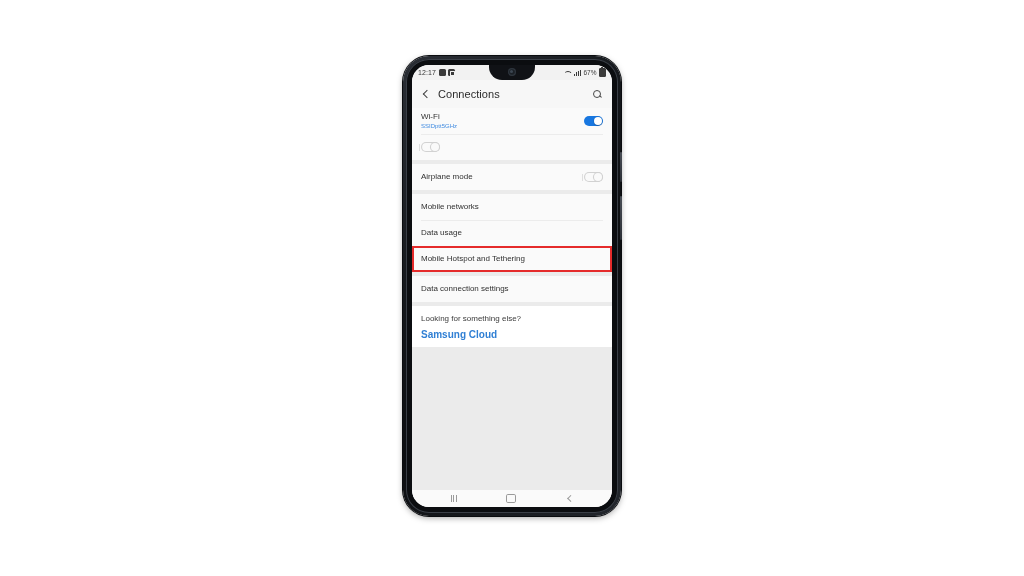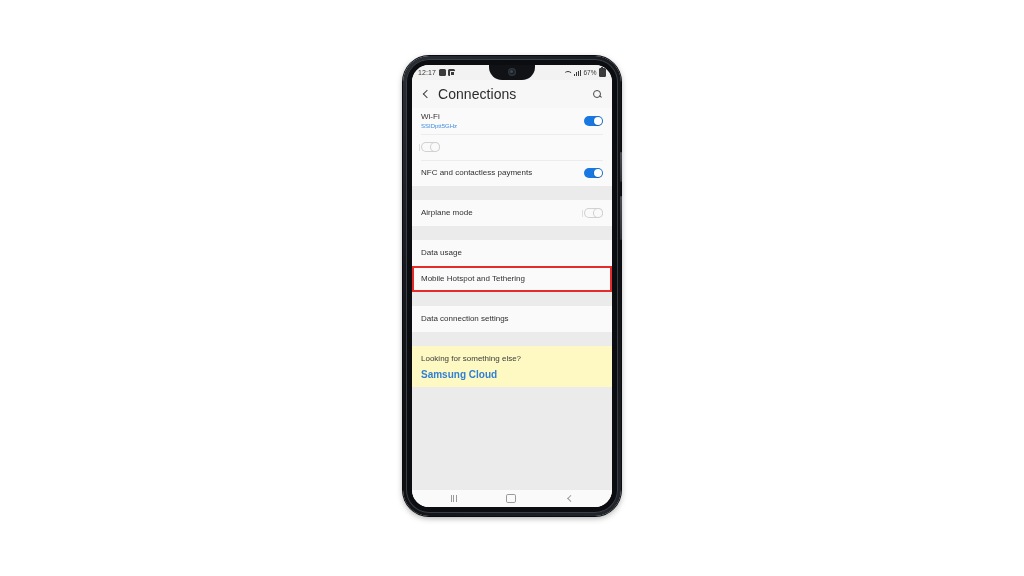--- a/index.html
+++ b/index.html
@@ -194,21 +194,21 @@
   .ic-back::before {
     content: "";
     position: absolute;
     left: 3px; top: 1.6px;
     width: 5px; height: 5px;
     border-left: 1.2px solid #3f3f3f;
     border-bottom: 1.2px solid #3f3f3f;
     transform: rotate(45deg);
   }
   .appbar-title {
-    font-size: 14px;
+    font-size: 11px;
     color: #2c2c2c;
     flex: 1 1 auto;
     letter-spacing: .05px;
   }
   .ic-search {
     width: 11px; height: 11px;
     position: relative;
     flex: 0 0 auto;
     cursor: pointer;
   }
@@ -232,21 +232,21 @@
 
   
   .content {
     flex: 1 1 auto;
     background: #ebebeb;
     overflow: hidden;
     position: relative;
   }
   .card {
     background: #fafafa;
-    margin: 0 0 14px 0;
+    margin: 0 0 4px 0;
     border-radius: 0;
   }
   .card.first { margin-top: 0; }
 
   .row {
     display: flex;
     align-items: center;
     padding: 0 9px;
     min-height: 26px;
     position: relative;
@@ -320,21 +320,21 @@
 
   
   .row.highlight {
     box-shadow: inset 0 0 0 2px #e52b2b;
     z-index: 5;
   }
   .row.highlight::before { display: none; }
 
   
   .promo {
-    background: #fef9c3;
+    background: #ffffff;
     padding: 8px 9px 7px 9px;
   }
   .promo-title {
     font-size: 8px;
     color: #3b3b3b;
     margin-bottom: 6px;
   }
   .promo-link {
     font-size: 10px;
     color: #2f7fd4;
@@ -434,42 +434,39 @@
           </div>
           <div class="toggle on">
               <span class="knob"></span>
             </div>
         </div>
         <div class="row">
           <div class="toggle off">
               <span class="knob"></span>
             </div>
         </div>
-        <div class="row">
-          <div class="row-texts">
-            <span class="row-title">NFC and contactless payments</span>
-          </div>
-          <div class="toggle on">
-              <span class="knob"></span>
-            </div>
-        </div>
       </div>
 
       <div class="card">
         <div class="row">
           <div class="row-texts">
             <span class="row-title">Airplane mode</span>
           </div>
           <div class="toggle off">
               <span class="knob"></span>
             </div>
         </div>
       </div>
 
       <div class="card">
+        <div class="row">
+          <div class="row-texts">
+            <span class="row-title">Mobile networks</span>
+          </div>
+        </div>
         <div class="row">
           <div class="row-texts">
             <span class="row-title">Data usage</span>
           </div>
         </div>
         <div class="row highlight">
           <div class="row-texts">
             <span class="row-title">Mobile Hotspot and Tethering</span>
           </div>
         </div>

